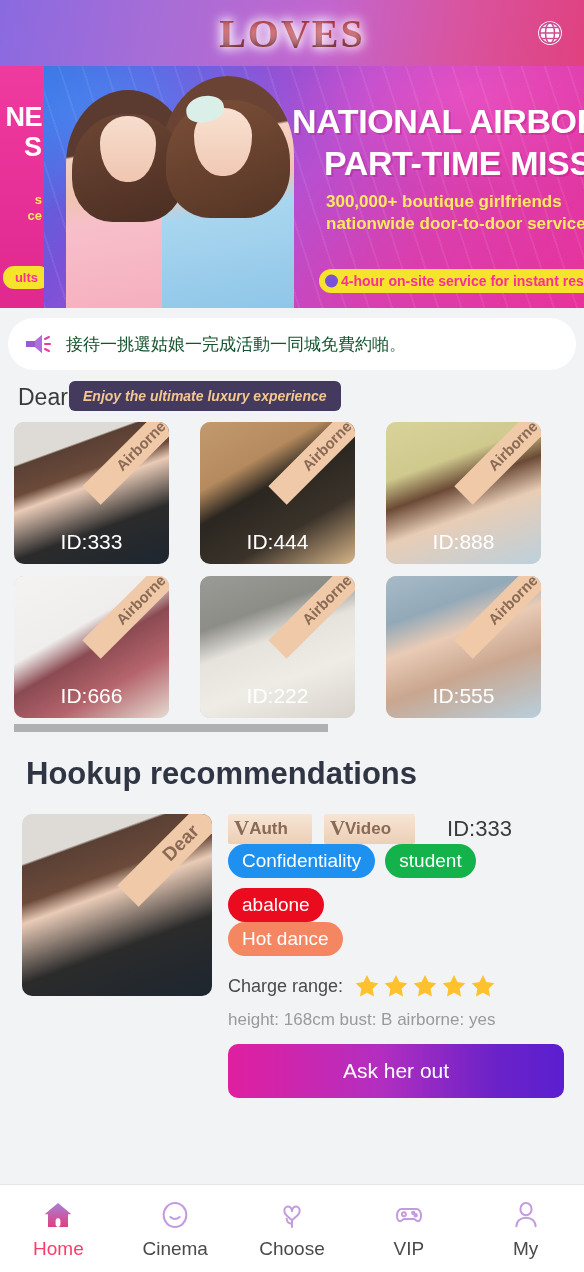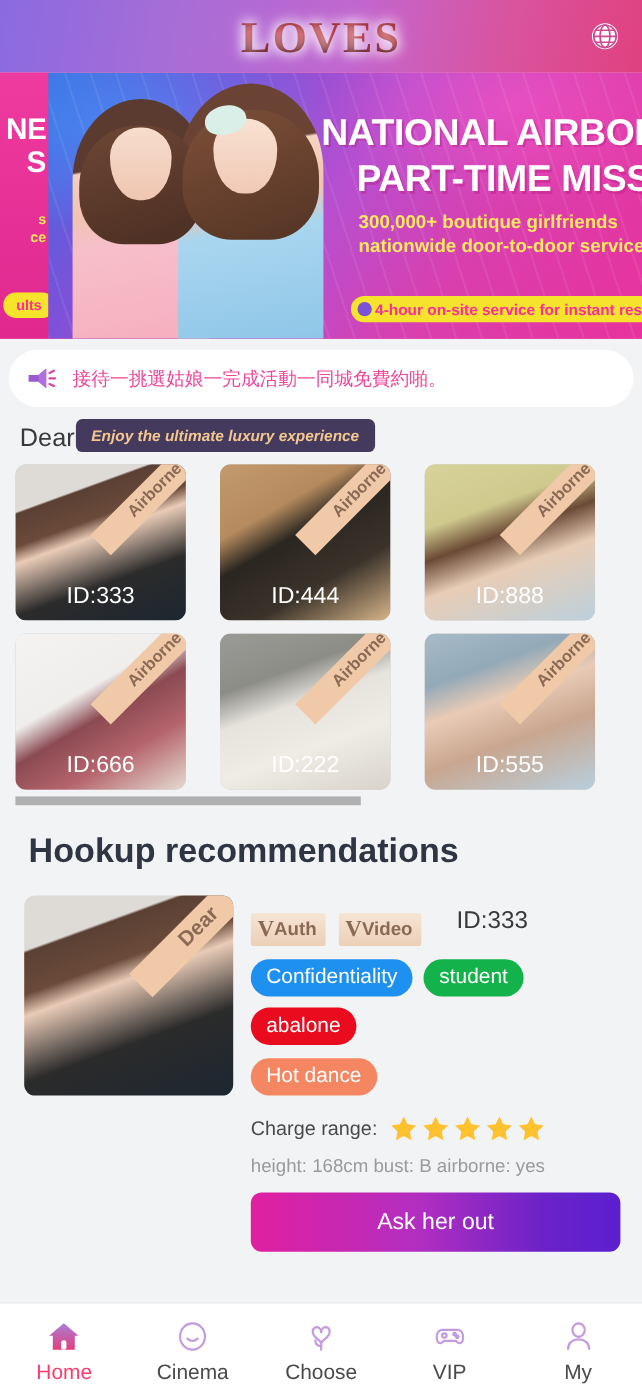--- a/index.html
+++ b/index.html
@@ -173,21 +173,21 @@
   .notice-wrap { padding: 10px 8px 0 8px; }
   .notice {
     background: #ffffff;
     border-radius: 26px;
     height: 52px;
     display: flex; align-items: center;
     padding: 0 16px;
     gap: 14px;
   }
   .notice-text {
-    font-size: 17px; color: #ec4899; white-space: nowrap;
+    font-size: 17px; color: #14532d; white-space: nowrap;
     font-family: "DejaVu Sans", "Liberation Sans", sans-serif;
   }
 
   
   .dear-row {
     position: relative;
     height: 40px;
     margin-top: 8px;
   }
   .dear-label {
@@ -298,35 +298,34 @@
     right: -44px; top: 14px; width: 150px;
     font-size: 19px; line-height: 30px; height: 30px;
   }
   .rec-info { flex: 1 1 auto; min-width: 0; }
   .badge-row { display: flex; align-items: center; gap: 12px; }
   .vbadge {
     background: linear-gradient(180deg,#f7e5d5,#eccfb6);
     color: #8a6a55;
     font-weight: bold;
     font-size: 17px;
-    padding: 2px 8px 3px 6px;
+    padding: 2px 24px 3px 6px;
     border-radius: 2px;
     white-space: nowrap;
-    margin-top: 16px;
   }
   .vbadge .big {
     font-family: "Liberation Serif", serif;
     font-size: 21px;
     font-weight: bold;
     vertical-align: -1px;
   }
   .rec-id {
     font-size: 22px; color: #3a3a3a; margin-left: 20px; white-space: nowrap;
   }
-  .tag-row { display: flex; flex-wrap: wrap; gap: 10px; margin-top: 12px; }
+  .tag-row { display: flex; flex-wrap: wrap; gap: 10px; }
   .tag {
     border-radius: 18px;
     padding: 6px 14px;
     font-size: 19px;
     color: #ffffff;
     white-space: nowrap;
   }
   .charge-row {
     display: flex; align-items: center; gap: 10px; margin-top: 16px;
   }

